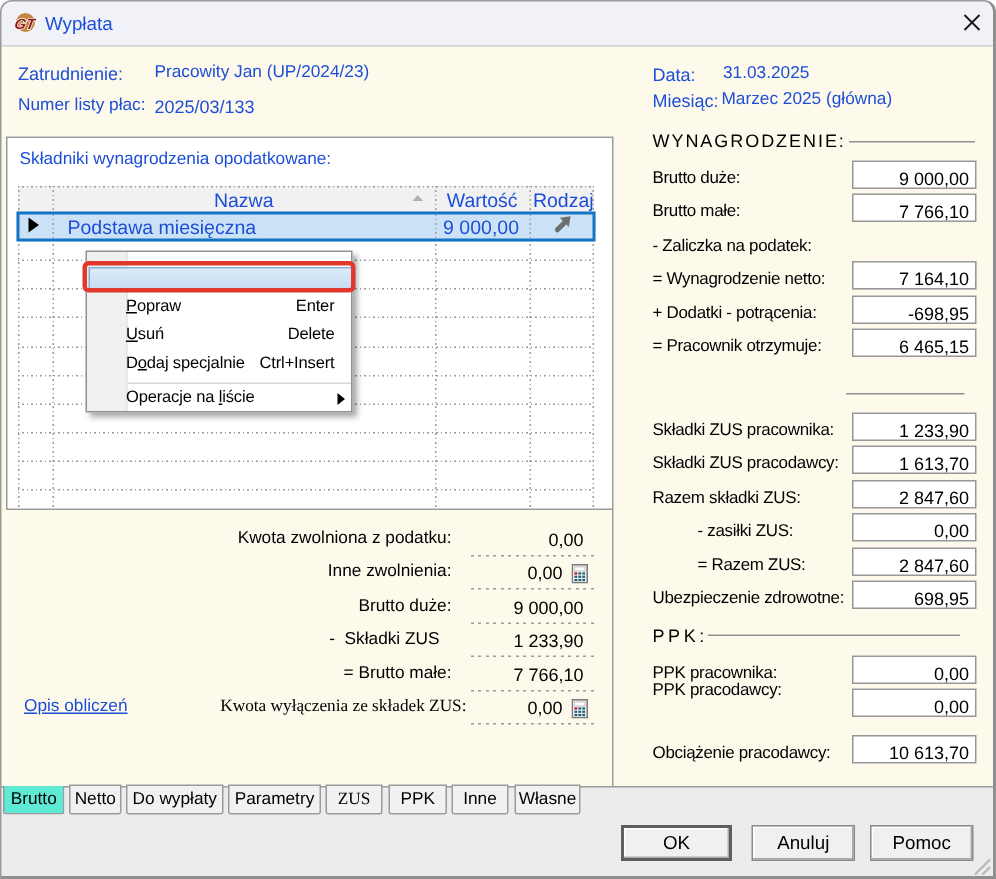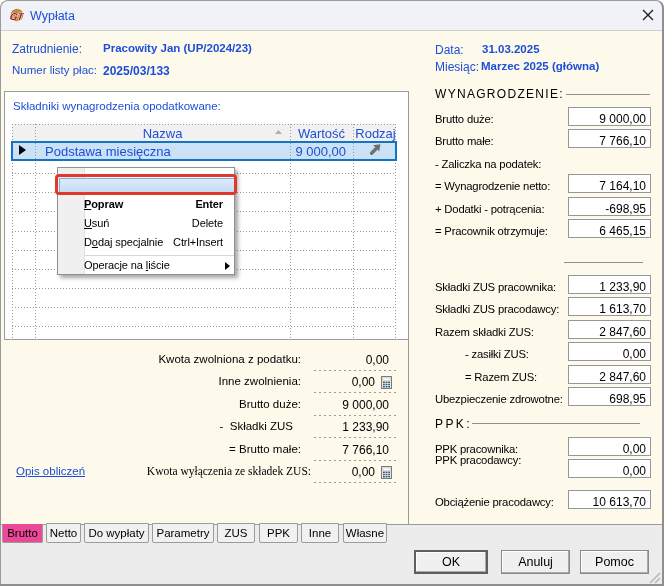--- a/index.html
+++ b/index.html
@@ -4,21 +4,21 @@
 html,body{margin:0;padding:0;width:664px;height:586px;background:#fff;}
 *{box-sizing:border-box;}
 body{font-family:"Liberation Sans",sans-serif;position:relative;overflow:hidden;}
 #win{position:absolute;left:0;top:0;width:664px;height:586px;background:#fdf9eb;
  border-radius:8px 8px 0 0;overflow:hidden;}
 #winborder{position:absolute;left:0;top:0;width:664px;height:586px;
  border:1px solid #9a9a9a;border-right:2px solid #8f8f8f;border-bottom:2px solid #8f8f8f;
  border-radius:8px 8px 0 0;z-index:200;pointer-events:none;}
 #title{position:absolute;left:0;top:0;width:100%;height:31px;background:#f0f2f7;border-bottom:1px solid #cfcfcf;}
 .t{position:absolute;white-space:nowrap;font-size:12px;color:#1d4ed8;}
-.b{font-weight:bold;}
+.b{font-weight:normal;}
 
 #gridbox{position:absolute;left:4px;top:91px;width:405px;height:249px;background:#fff;border:1px solid #9b9b9b;}
 .dotH{position:absolute;height:1px;background-image:repeating-linear-gradient(to right,#9a9a9a 0,#9a9a9a 1px,transparent 1px,transparent 3px);}
 .dotV{position:absolute;width:1px;background-image:repeating-linear-gradient(to bottom,#9a9a9a 0,#9a9a9a 1px,transparent 1px,transparent 3px);}
 .dotUL{position:absolute;left:314px;width:84px;height:1px;background-image:repeating-linear-gradient(to right,#9a9a9a 0,#9a9a9a 2px,transparent 2px,transparent 5px);}
 
 .vbox{position:absolute;left:568px;width:83px;height:19px;background:#fff;border:1px solid #979797;font-size:12px;text-align:right;padding-right:4px;line-height:22px;white-space:nowrap;}
 .rl{position:absolute;left:435px;white-space:nowrap;font-size:11.3px;letter-spacing:-0.2px;}
 .sech{position:absolute;left:435px;white-space:nowrap;font-size:12px;letter-spacing:1.3px;color:#000;}
 .secline{position:absolute;height:1px;background:#909090;}
@@ -180,25 +180,25 @@
  <div class="sech" style="top:417px;letter-spacing:2.4px;">PPK:</div>
  <div class="secline" style="left:472px;top:423px;width:168px;"></div>
  <div class="rl" style="top:443px;">PPK pracownika:</div>
     <div class="vbox" style="top:437px;">0,00</div>
  <div class="rl" style="top:454px;">PPK pracodawcy:</div>
     <div class="vbox" style="top:459px;">0,00</div>
  <div class="rl" style="top:496px;">Obciążenie pracodawcy:</div>
     <div class="vbox" style="top:490px;">10 613,70</div>
 
  <div id="footer"></div>
- <div class="tab" style="left:2px;width:41px;background:#ec4899;border-top:none;top:524px;height:19px;">Brutto</div>
+ <div class="tab" style="left:2px;width:41px;background:#5eead4;border-top:none;top:524px;height:19px;">Brutto</div>
  <div class="tab" style="left:46px;width:35px;">Netto</div>
  <div class="tab" style="left:84px;width:65px;">Do wypłaty</div>
  <div class="tab" style="left:152px;width:62px;">Parametry</div>
- <div class="tab" style="left:217px;width:38px;">ZUS</div>
+ <div class="tab" style="left:217px;width:38px;font-family:Liberation Serif, serif;">ZUS</div>
  <div class="tab" style="left:259px;width:39px;">PPK</div>
  <div class="tab" style="left:301px;width:38px;">Inne</div>
  <div class="tab" style="left:343px;width:44px;">Własne</div>
  <div class="btn" style="left:414px;width:74px;border:2px solid #5f5f5f;line-height:20px;">OK</div>
  <div class="btn" style="left:501px;width:69px;">Anuluj</div>
  <div class="btn" style="left:580px;width:69px;">Pomoc</div>
  <svg style="position:absolute;left:648px;top:571px" width="13" height="13" viewBox="0 0 13 13">
   <path d="M12 2 L2 12 M12 7 L7 12" stroke="#b8b8b8" stroke-width="1.5"></path>
  </svg>
 

